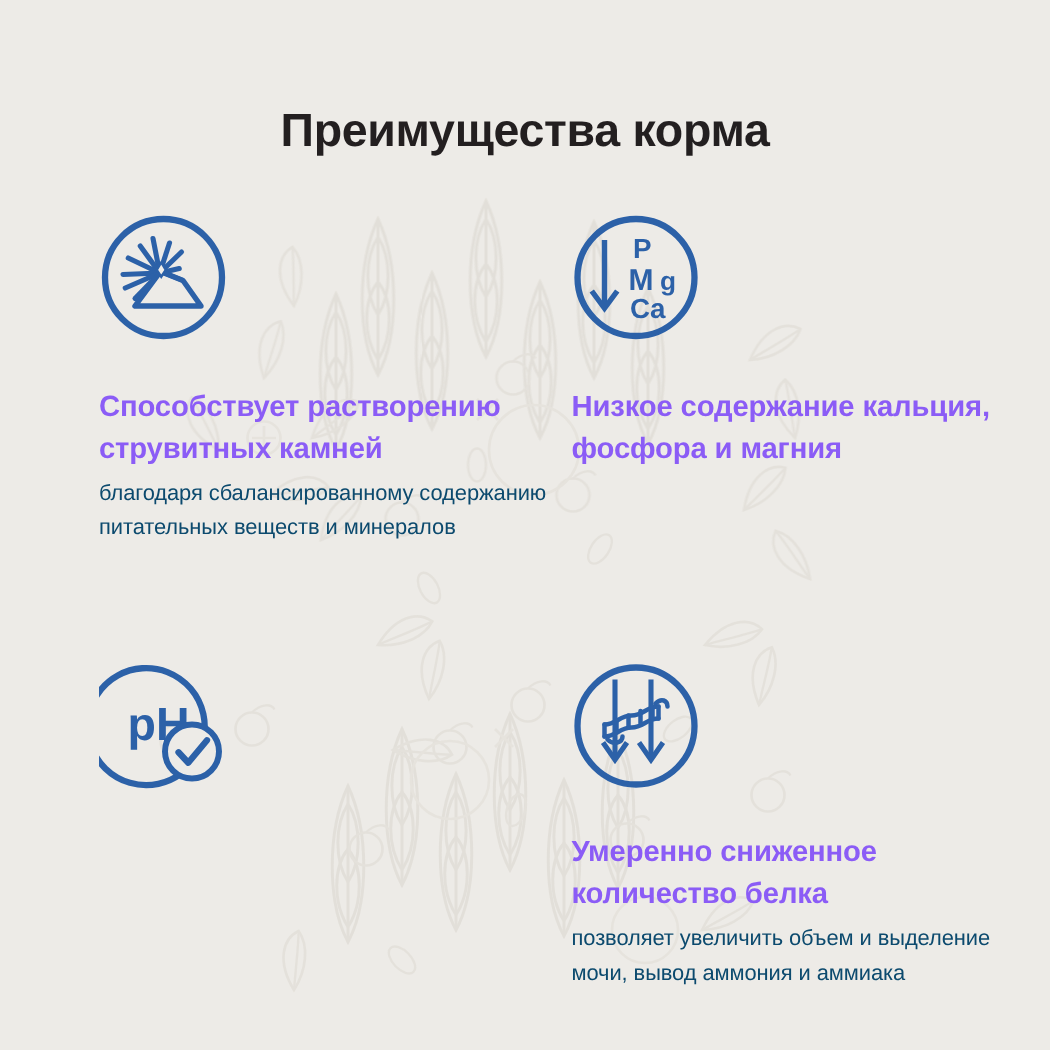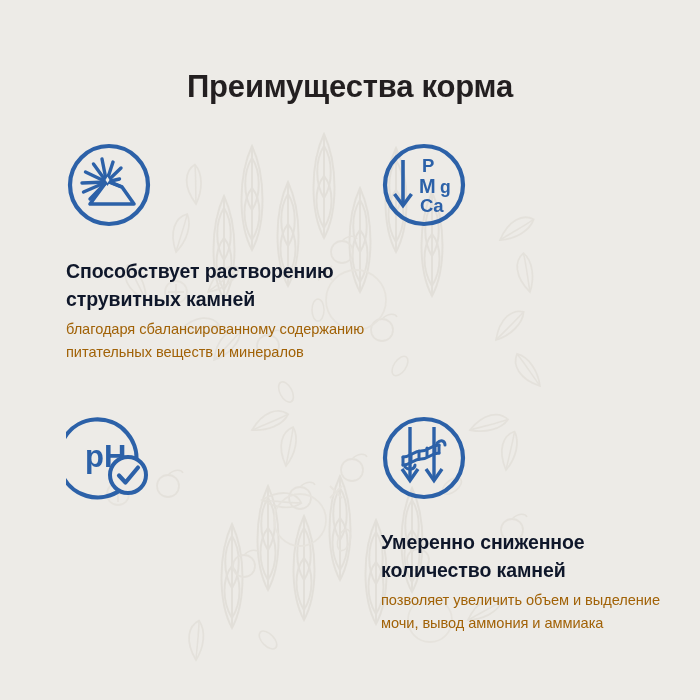--- a/index.html
+++ b/index.html
@@ -47,45 +47,45 @@
   }
 
   
   .benefit {
     position: absolute;
     width: 300px;
   }
   .benefit.col-left  { left: 66px; }
   .benefit.col-right { left: 381px; }
   .benefit.row-top    { top: 142px; }
-  .benefit.row-bottom { top: 415px; }
+  .benefit.row-bottom { top: 441px; }
 
   .icon-badge {
     width: 86px;
     height: 86px;
     display: block;
   }
 
   .benefit-heading {
     margin: 0;
     font-size: 19.5px;
     line-height: 1.42;
     font-weight: bold;
-    color: #0f172a;
+    color: #8b5cf6;
     letter-spacing: -0.1px;
   }
   .row-top .benefit-heading    { padding-top: 30px; }
   .row-bottom .benefit-heading { padding-top: 28px; }
 
   .benefit-body {
     margin: 0;
     padding-top: 5px;
     font-size: 14.6px;
     line-height: 1.52;
-    color: #a16207;
+    color: #0c4a6e;
     letter-spacing: -0.05px;
   }
 </style>
 </head>
 <body>
 
 <svg id="bg-watermark" viewBox="0 0 700 700" xmlns="http://www.w3.org/2000/svg" aria-hidden="true">
   <defs>
     <g id="wm-ear">
       <path d="M0,0 C 14,-26 14,-74 0,-104 C -14,-74 -14,-26 0,0 Z" fill="none" stroke="#e2dfd9" stroke-width="2"></path>
@@ -204,20 +204,21 @@
         <path d="M22,18 L22,62"></path>
         <path d="M13.5,52 L22,63.5 L30.5,52"></path>
       </g>
       <g fill="#2c61a8" font-family="&quot;Liberation Sans&quot;, sans-serif" font-weight="bold">
         <text x="41" y="30" font-size="18.5">P</text>
         <text x="38" y="51" font-size="20">M</text>
         <text x="59" y="51" font-size="17.5">g</text>
         <text x="39" y="70" font-size="18.5">Ca</text>
       </g>
     </svg>
+    <h2 class="benefit-heading">Низкое содержание кальция, фосфора и магния</h2>
   </div>
 
   <div class="benefit col-left row-bottom">
     <svg class="icon-badge" viewBox="0 0 86 86" xmlns="http://www.w3.org/2000/svg">
       <path d="M 69.5,52 A 39,39 0 1 0 55,74.5" fill="none" stroke="#2c61a8" stroke-width="4.2" stroke-linecap="butt"></path>
       <text x="19" y="52" font-size="31" font-weight="bold" fill="#2c61a8" font-family="&quot;Liberation Sans&quot;, sans-serif">pH</text>
       <circle cx="62" cy="60" r="18" fill="#edebe7" stroke="#2c61a8" stroke-width="4"></circle>
       <path d="M53,60.5 L59.5,67.5 L72,52.5" fill="none" stroke="#2c61a8" stroke-width="4.2" stroke-linecap="round" stroke-linejoin="round"></path>
     </svg>
   </div>
@@ -237,17 +238,17 @@
         <path d="M22,50 L 22,42"></path>
         <path d="M30,47 L 30,39"></path>
         <path d="M38,44 L 38,36"></path>
         <path d="M46,41 L 46,33"></path>
         <path d="M54,38 L 54,30"></path>
         <path d="M58,38 L 58,30"></path>
         <path d="M24,52 C 28,56 34,54 34,50"></path>
         <path d="M56,28 C 60,24 64,26 64,30"></path>
       </g>
     </svg>
-    <h2 class="benefit-heading">Умеренно сниженное количество камней</h2>
+    <h2 class="benefit-heading">Умеренно сниженное количество белка</h2>
     <p class="benefit-body">позволяет увеличить объем и выделение мочи, вывод аммония и аммиака</p>
   </div>
 
 </div>
 
 </body></html>

